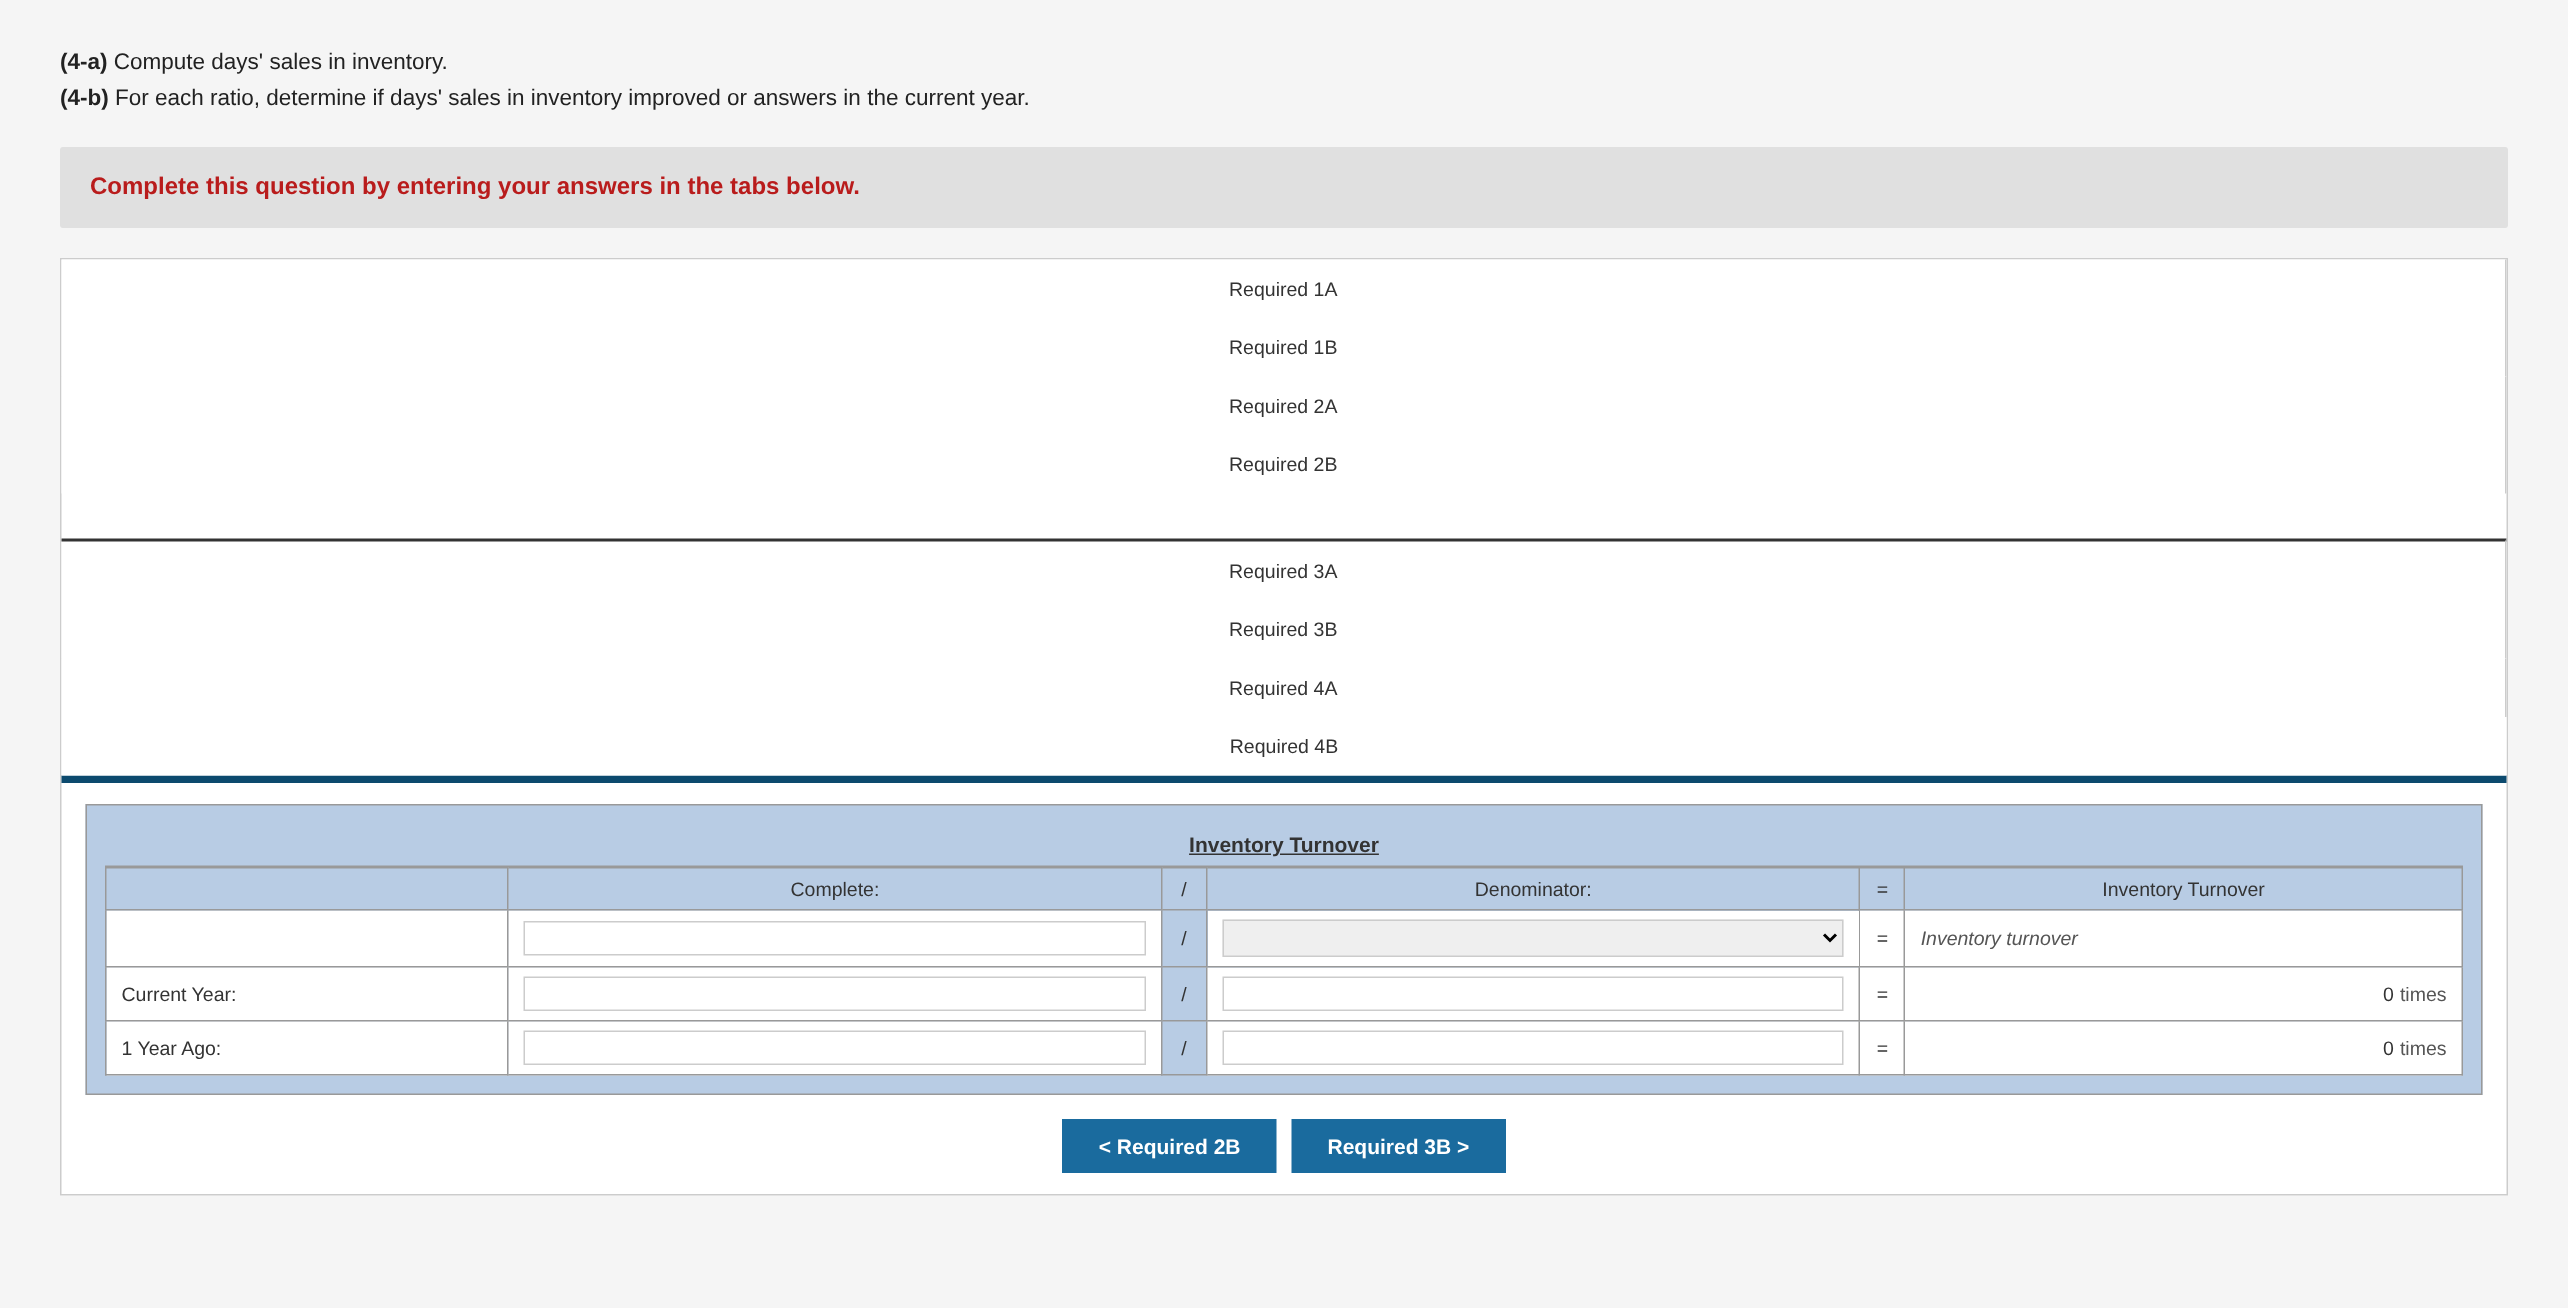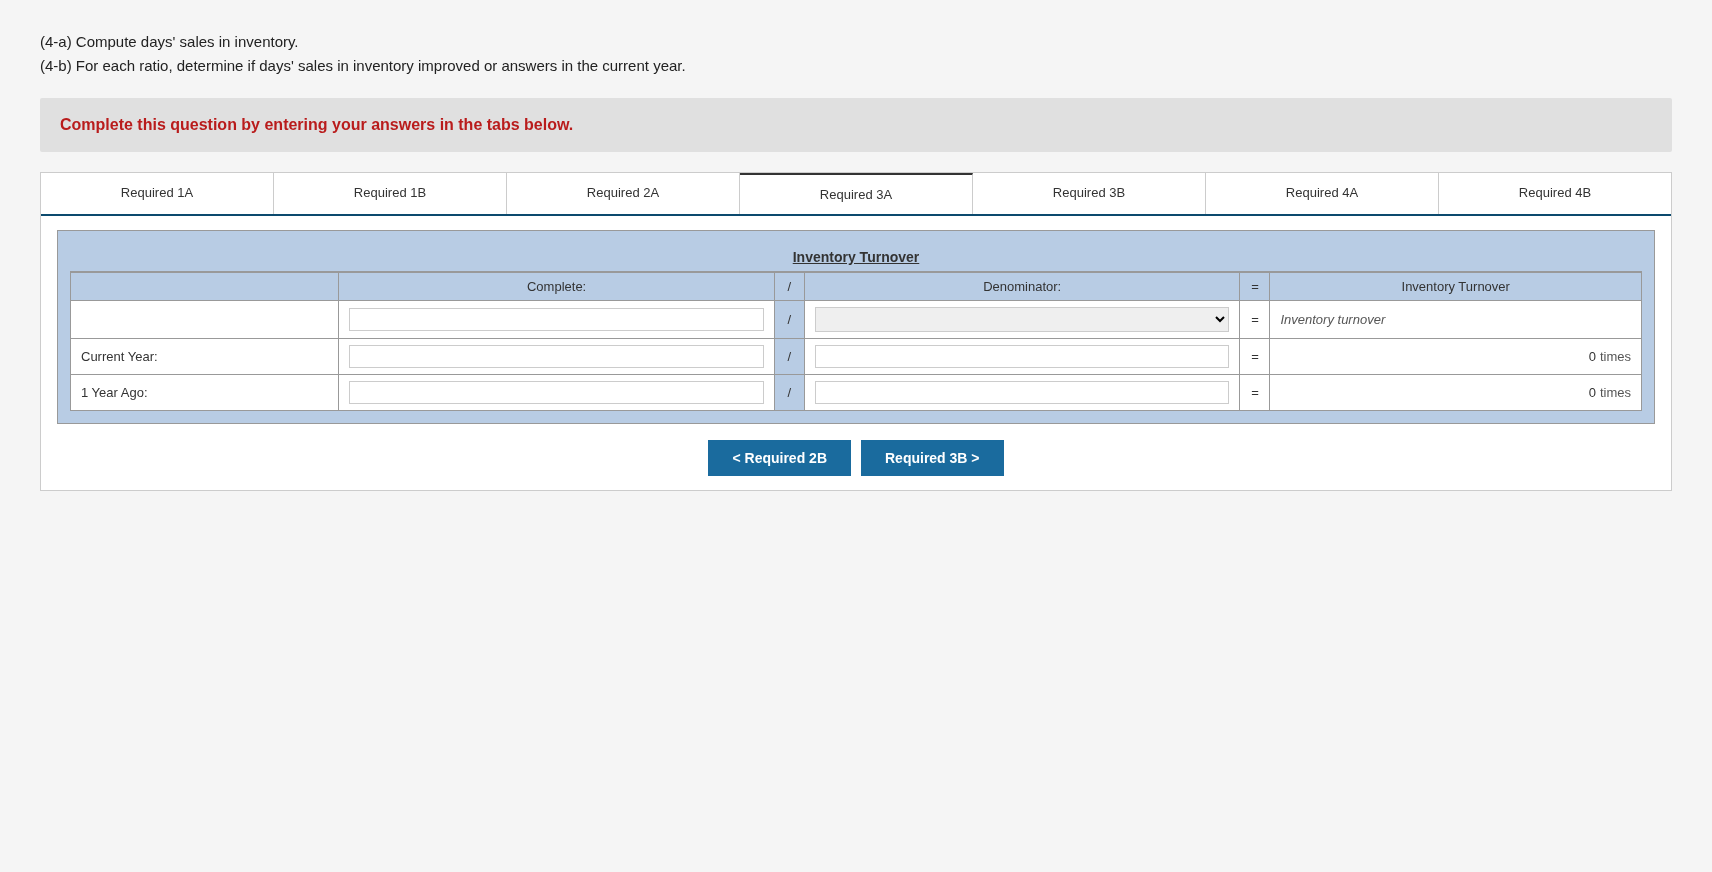--- a/index.html
+++ b/index.html
@@ -26,21 +26,21 @@
       margin-bottom: 20px;
       line-height: 1.6;
     }
 
     .instructions p {
       font-size: 15px;
       color: #222;
     }
 
     .instructions p span.bold {
-      font-weight: normal;
+      font-weight: bold;
       margin-top: 40px;
     }
 
     .complete-box {
       background-color: #e0e0e0;
       padding: 18px 20px;
       margin-bottom: 20px;
       border-radius: 2px;
     }
 
@@ -50,38 +50,40 @@
       color: #b91c1c;
     }
 
     .tabs-section {
       background-color: #fff;
       border: 1px solid #ccc;
     }
 
     .tabs-row {
       display: flex;
-      border-bottom: 2px solid #0c4a6e;
+      border-bottom: 5px solid #0c4a6e;
+      flex-direction: column;
     }
 
     .tab {
       padding: 12px 20px;
       border-right: 1px solid #ccc;
       cursor: pointer;
       font-size: 13px;
       color: #333;
       white-space: nowrap;
       background-color: #fff;
       flex: 1;
       text-align: center;
     }
 
     .tab.active {
       border-top: 2px solid #333;
       font-weight: normal;
+      margin-top: 30px;
     }
 
     .tab:last-child {
       border-right: none;
     }
 
     .tab-content {
       padding: 14px 16px;
     }
 
@@ -228,20 +230,21 @@
 
   <div class="complete-box">
     <p>Complete this question by entering your answers in the tabs below.</p>
   </div>
 
   <div class="tabs-section">
     <div class="tabs-row">
       <div class="tab">Required 1A</div>
       <div class="tab">Required 1B</div>
       <div class="tab">Required 2A</div>
+      <div class="tab">Required 2B</div>
       <div class="tab active">Required 3A</div>
       <div class="tab">Required 3B</div>
       <div class="tab">Required 4A</div>
       <div class="tab">Required 4B</div>
     </div>
 
     <div class="tab-content">
 
       <div class="inventory-table-wrapper">
         <div class="inventory-header-row">Inventory Turnover</div>

